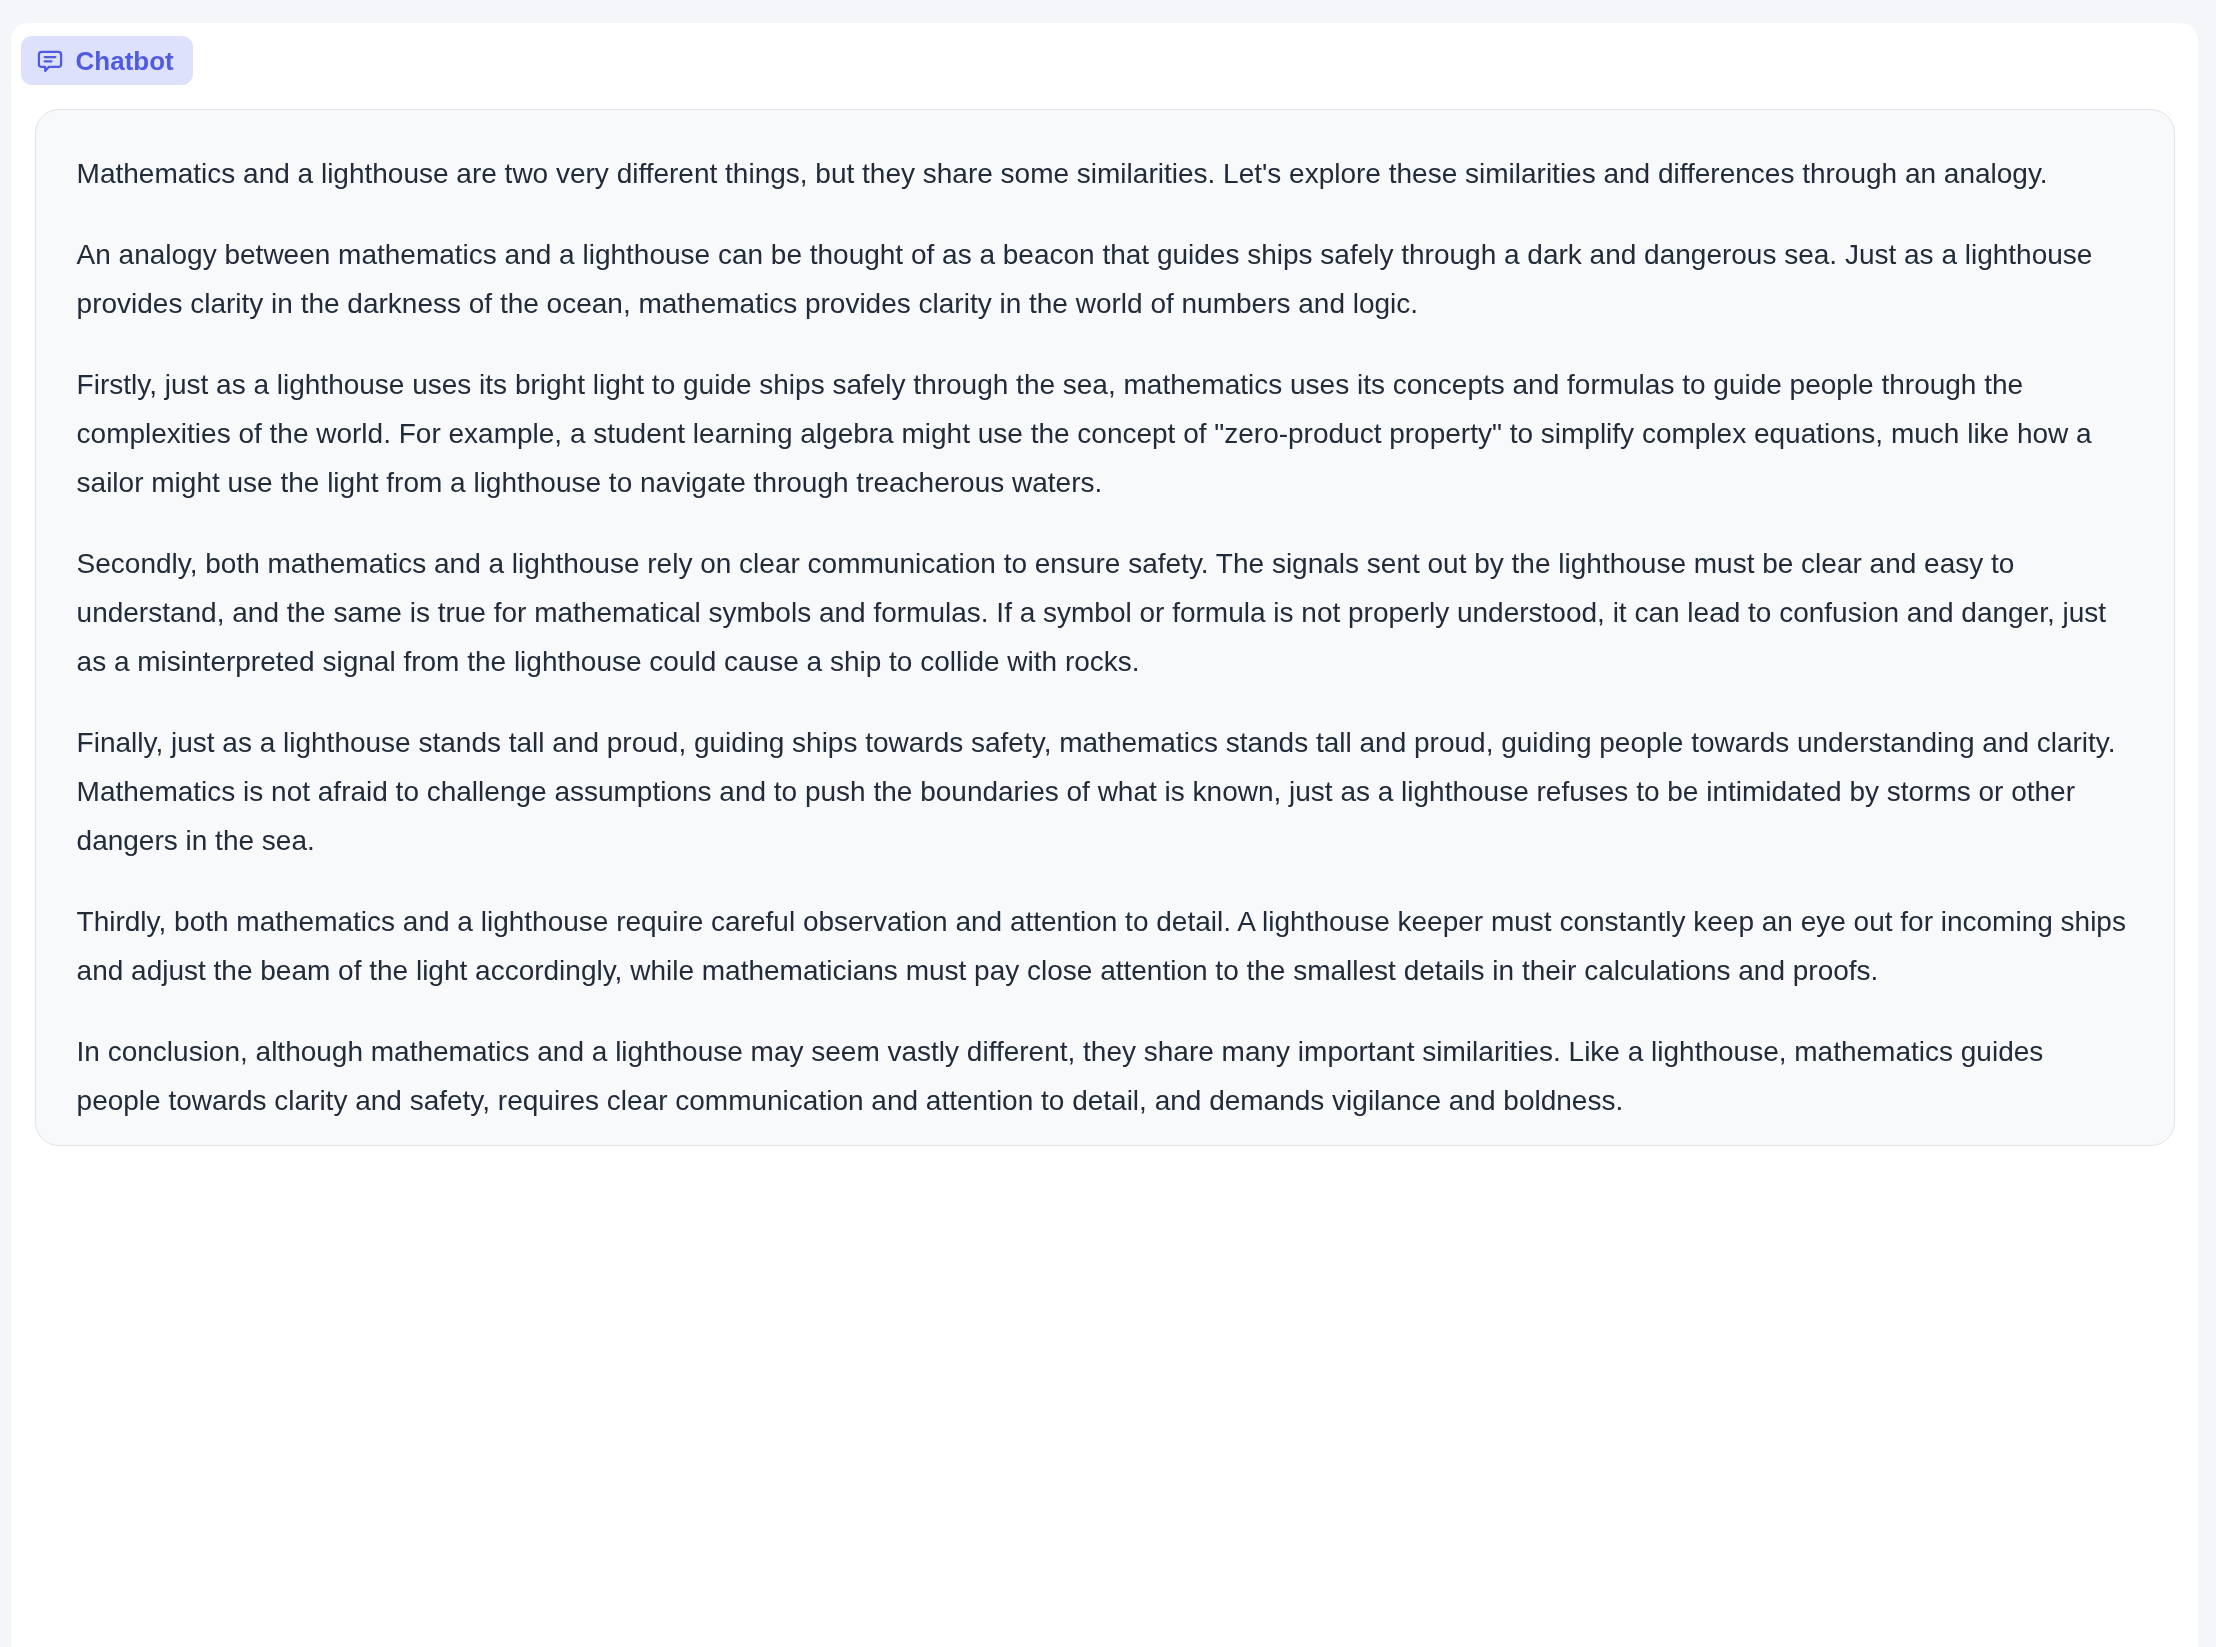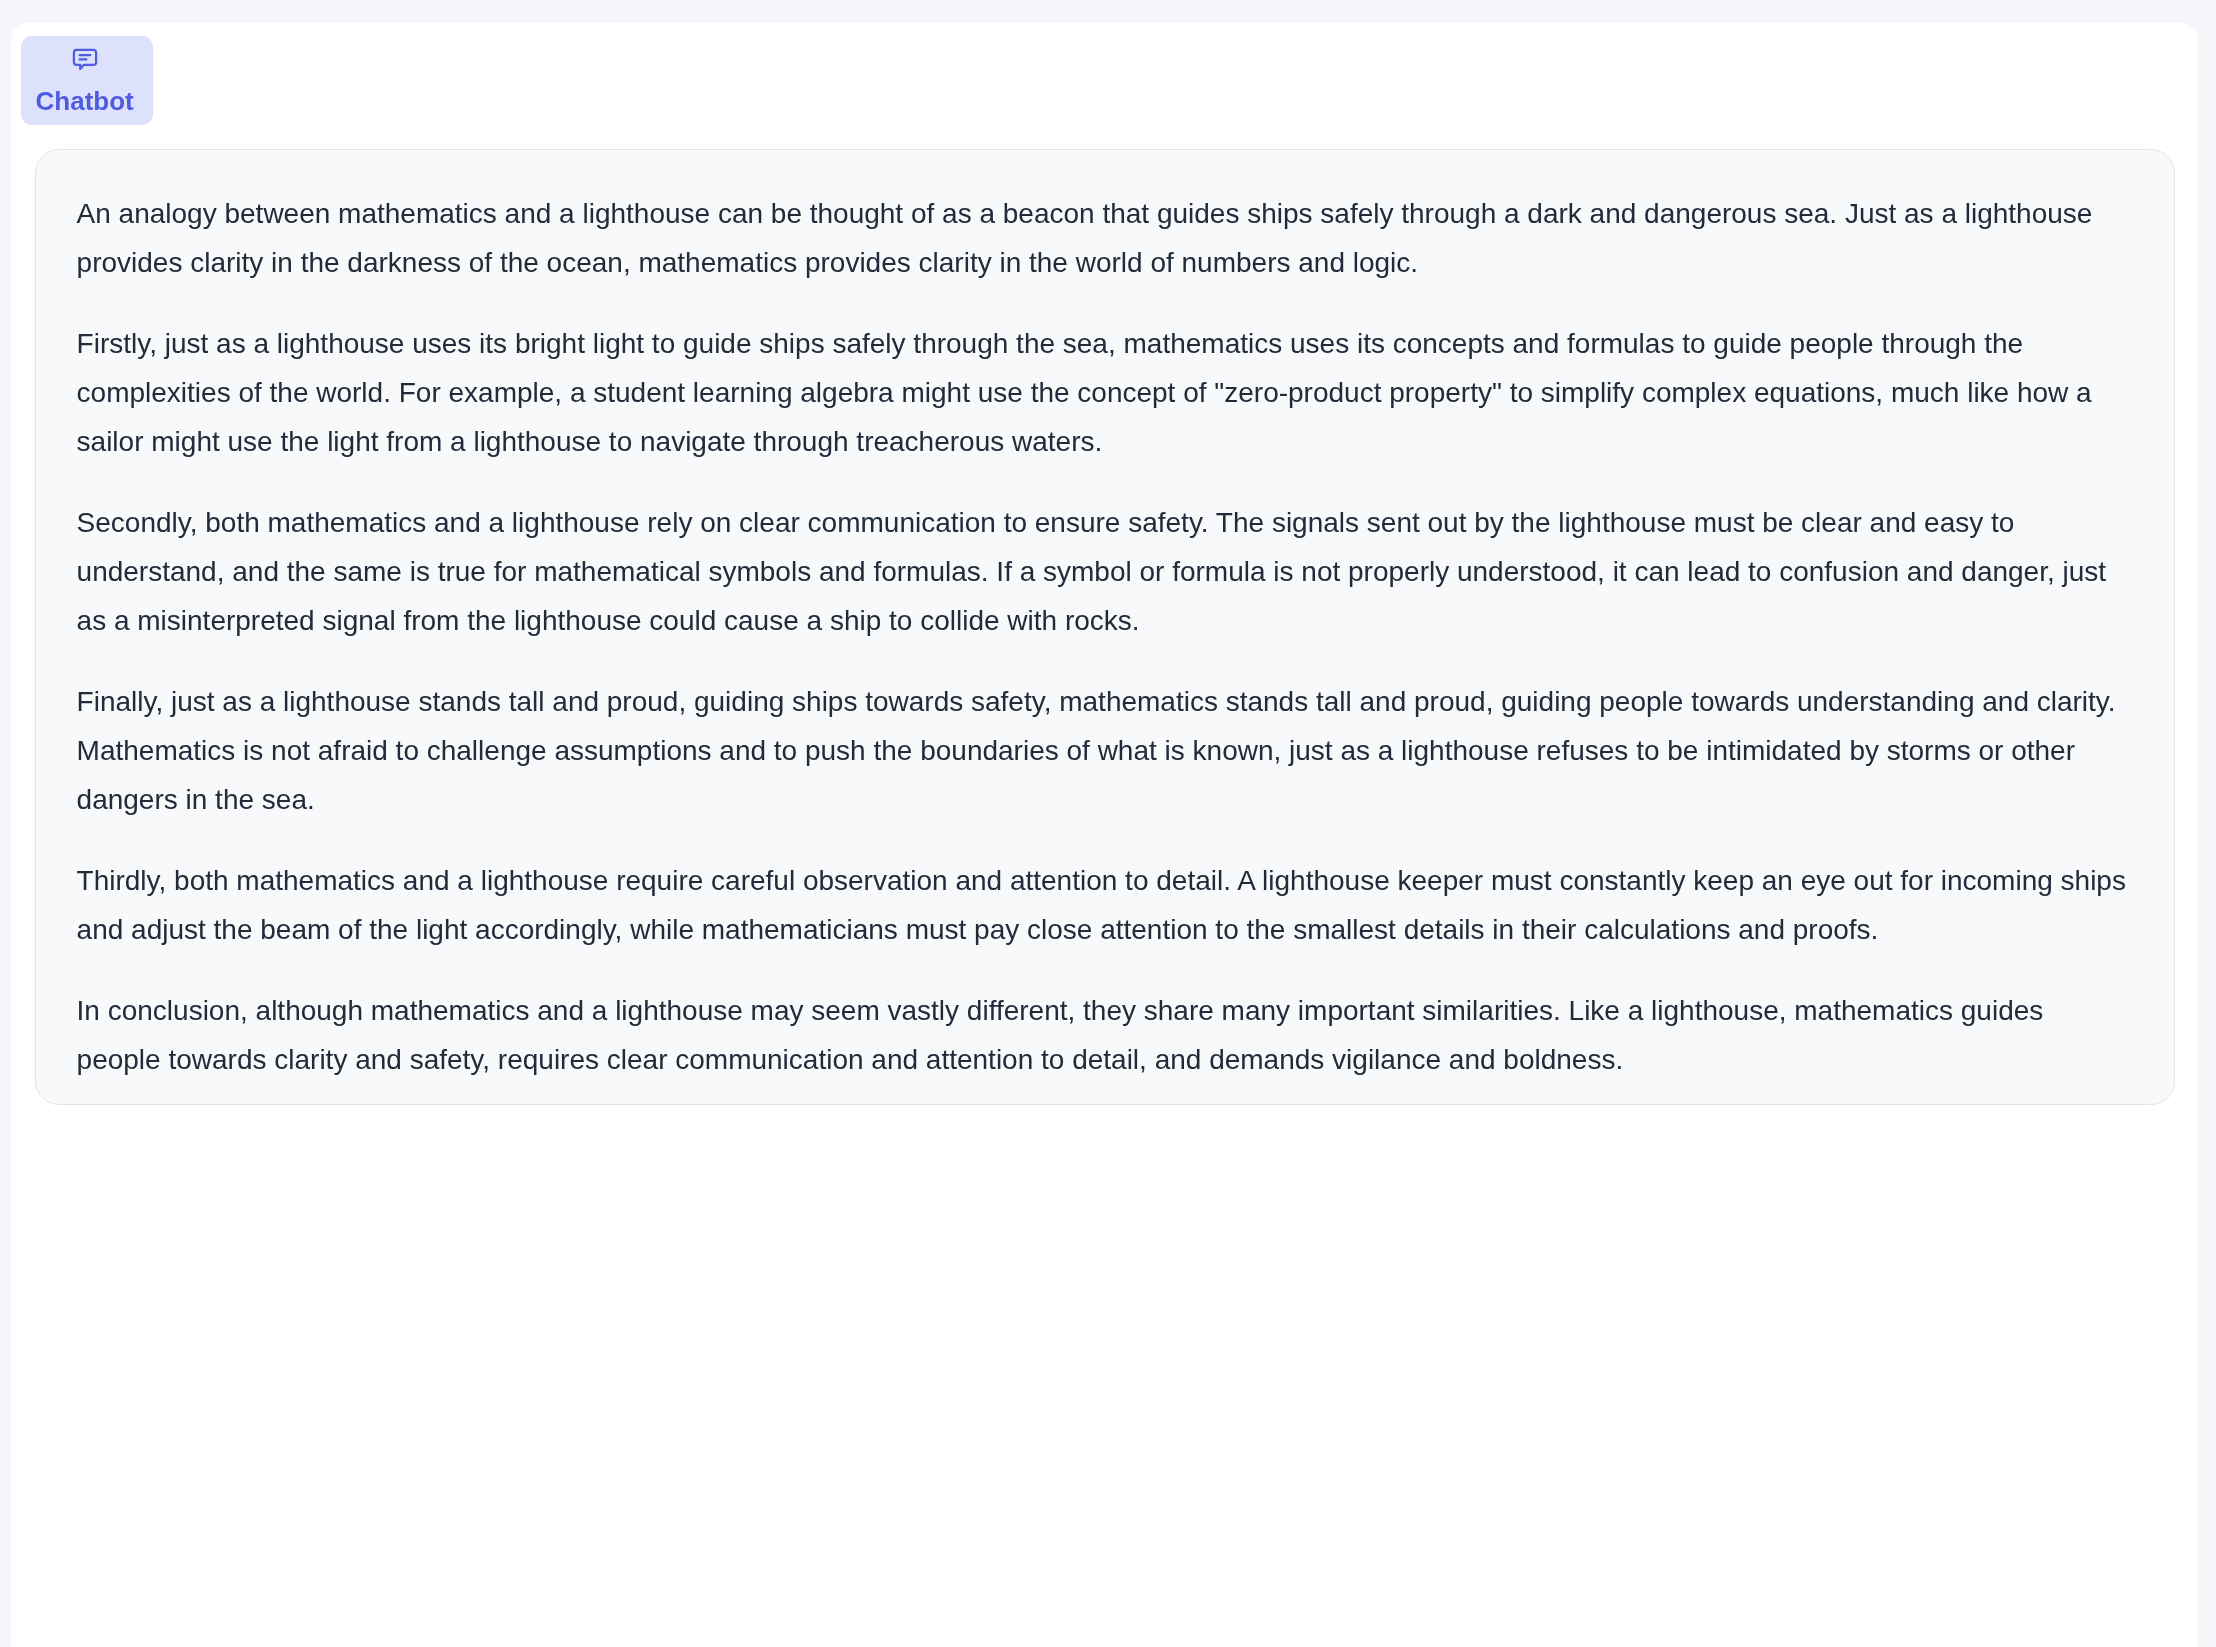--- a/index.html
+++ b/index.html
@@ -40,21 +40,20 @@
     align-items: center;
     gap: 12px;
     background: var(--badge-bg);
     color: var(--badge-fg);
     border-radius: 11.2px;
     padding: 8.4px 19px 8.4px 15px;
     margin-left: -14px;
     font-size: 26px;
     font-weight: bold;
     line-height: 32px;
-    flex-direction: column;
   }
   .label-badge svg {
     width: 28px;
     height: 28px;
     display: block;
   }
   .chat-area {
     margin-top: 23.4px;
   }
   .user-row {
@@ -101,20 +100,21 @@
         <line x1="7.4" y1="12.4" x2="13.2" y2="12.4"></line>
       </svg>
     </span>
     <span>Chatbot</span>
   </div>
 
   <div class="chat-area">
 
 
     <div class="bot-box">
+        <p>Mathematics and a lighthouse are two very different things, but they share some similarities. Let's explore these similarities and differences through an analogy.</p>
         <p>An analogy between mathematics and a lighthouse can be thought of as a beacon that guides ships safely through a dark and dangerous sea. Just as a lighthouse provides clarity in the darkness of the ocean, mathematics provides clarity in the world of numbers and logic.</p>
         <p>Firstly, just as a lighthouse uses its bright light to guide ships safely through the sea, mathematics uses its concepts and formulas to guide people through the complexities of the world. For example, a student learning algebra might use the concept of "zero-product property" to simplify complex equations, much like how a sailor might use the light from a lighthouse to navigate through treacherous waters.</p>
         <p>Secondly, both mathematics and a lighthouse rely on clear communication to ensure safety. The signals sent out by the lighthouse must be clear and easy to understand, and the same is true for mathematical symbols and formulas. If a symbol or formula is not properly understood, it can lead to confusion and danger, just as a misinterpreted signal from the lighthouse could cause a ship to collide with rocks.</p>
         <p>Finally, just as a lighthouse stands tall and proud, guiding ships towards safety, mathematics stands tall and proud, guiding people towards understanding and clarity. Mathematics is not afraid to challenge assumptions and to push the boundaries of what is known, just as a lighthouse refuses to be intimidated by storms or other dangers in the sea.</p>
         <p>Thirdly, both mathematics and a lighthouse require careful observation and attention to detail. A lighthouse keeper must constantly keep an eye out for incoming ships and adjust the beam of the light accordingly, while mathematicians must pay close attention to the smallest details in their calculations and proofs.</p>
         <p>In conclusion, although mathematics and a lighthouse may seem vastly different, they share many important similarities. Like a lighthouse, mathematics guides people towards clarity and safety, requires clear communication and attention to detail, and demands vigilance and boldness.</p>
       </div>
 
   </div>
 

